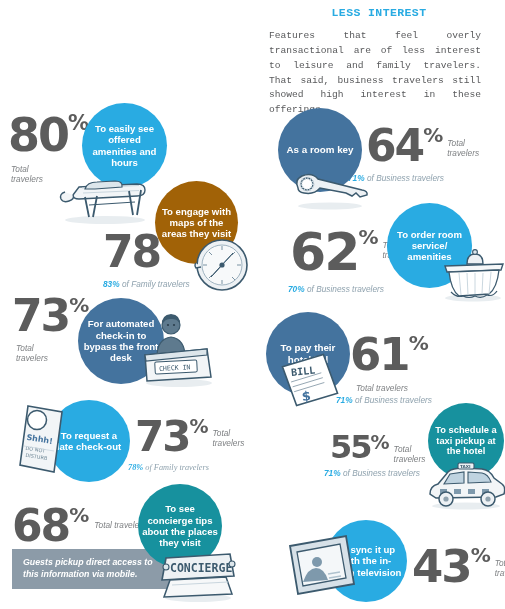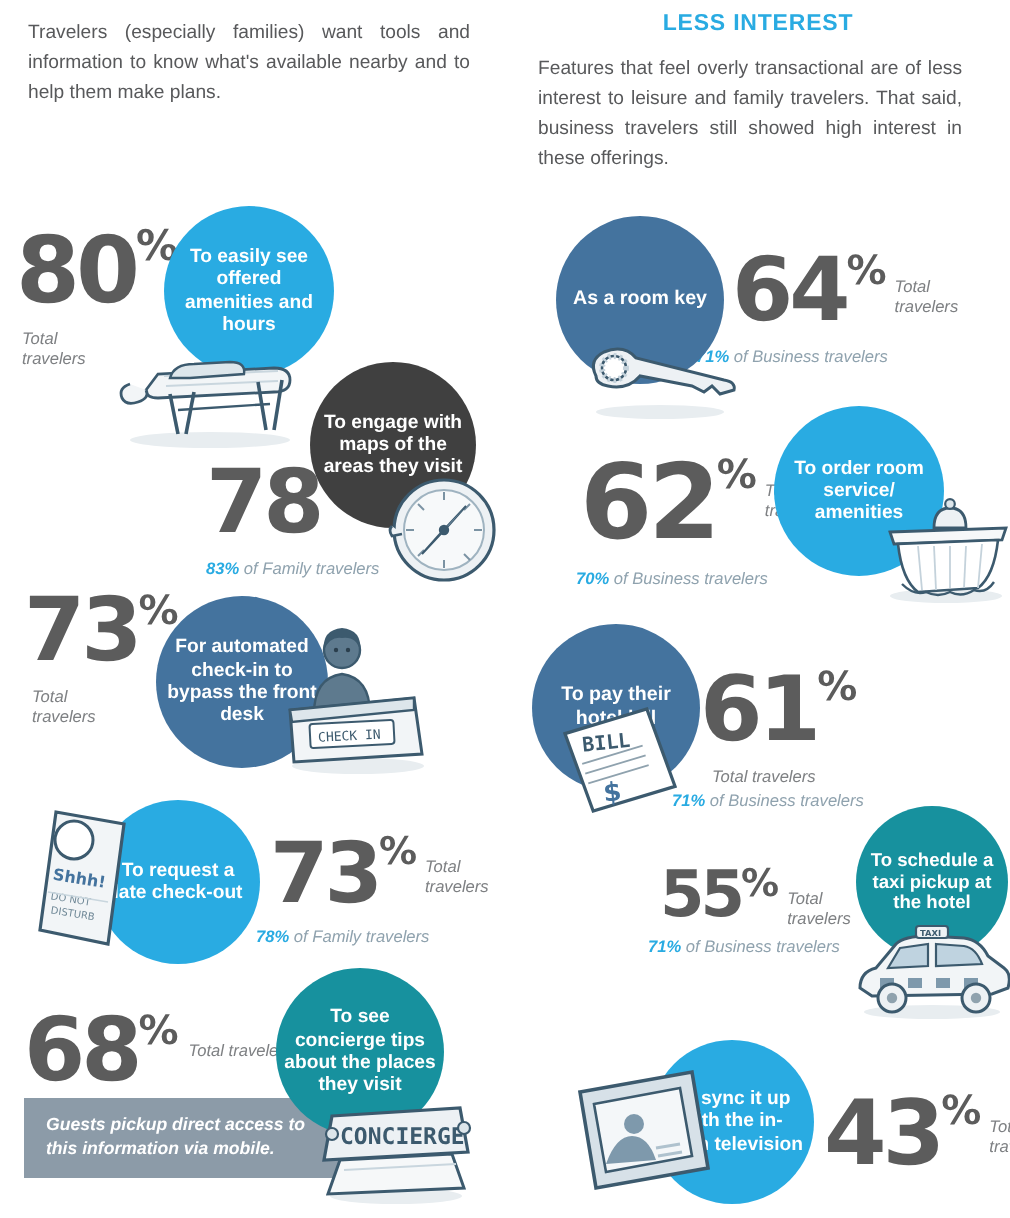--- a/index.html
+++ b/index.html
@@ -5,21 +5,21 @@
   * { box-sizing: border-box; margin:0; padding:0; }
   body {
     width: 505px; height: 609px;
     background: #ffffff;
     font-family: "Liberation Sans", sans-serif;
     position: relative;
     overflow: hidden;
   }
   .col { position: absolute; top: 0; }
   .col-left  { left: 0;   width: 253px; height: 609px; }
-  .col-right { left: 253px; width: 252px; height: 491px; }
+  .col-right { left: 253px; width: 252px; height: 491px; font-family: Liberation Mono, monospace; }
 
   .col-title {
     text-align: center;
     font-size: 11.5px;
     font-weight: bold;
     letter-spacing: .4px;
     color: #29ABE2;
     padding-top: 6px;
   }
   .col-intro {
@@ -94,21 +94,20 @@
     z-index: 2;
   }
 
   .icon { position: absolute; z-index: 4; }
   svg { display: block; overflow: visible; }
 </style>
 </head>
 <body>
 
 <div class="col col-left">
-  <div class="col-intro">Travelers (especially families) want tools and information to know what's available nearby and to help them make plans.</div>
 </div>
 
 <div class="stat" style="left:8px; top:108px;">
   <span class="stat-num" style="font-size:46px;">80</span><span class="stat-pct" style="font-size:21px; margin-top:3px;">%</span>
   <div class="stat-sub" style="display:block; margin-left:3px; margin-top:2px; white-space:pre-line;">Total
 travelers</div>
 </div>
 <div class="bubble" style="left:82px; top:103px; width:85px; height:85px; background:#29ABE2; font-size:9.6px;">
   <span>To easily see offered amenities and hours</span>
 </div>
@@ -121,21 +120,21 @@
     <path d="M10 27 Q4 29 6 34 Q8 38 14 36 Q20 34 18 30" fill="#F2F5F7" stroke="#3C5A6E" stroke-width="1.4"></path>
     <path d="M30 32 L34 52" stroke="#3C5A6E" stroke-width="1.8" fill="none"></path>
     <path d="M42 31 L38 52" stroke="#3C5A6E" stroke-width="1.8" fill="none"></path>
     <path d="M74 26 L78 50" stroke="#3C5A6E" stroke-width="1.8" fill="none"></path>
     <path d="M86 25 L82 50" stroke="#3C5A6E" stroke-width="1.8" fill="none"></path>
     <path d="M34 40 L80 37" stroke="#3C5A6E" stroke-width="1.2"></path>
     <path d="M30 24 Q32 17 42 17 L60 16 Q68 16 67 22 L40 24 Z" fill="#DDE6EB" stroke="#3C5A6E" stroke-width="1.2"></path>
   </svg>
 </div>
 
-<div class="bubble" style="left:155px; top:181px; width:83px; height:83px; background:#404040; font-size:9.6px;">
+<div class="bubble" style="left:155px; top:181px; width:83px; height:83px; background:#a16207; font-size:9.6px;">
   <span>To engage with maps of the areas they visit</span>
 </div>
 <div class="stat" style="left:103px; top:226px;">
   <span class="stat-num" style="font-size:44px;">78</span><span class="stat-pct" style="font-size:20px; margin-top:3px;">%</span><span class="stat-sub" style="white-space:pre-line; margin-left:4px; margin-top:18px;">Total
 travelers</span>
   <div class="stat-note"><b>83%</b><span> of Family travelers</span></div>
 </div>
 <div class="icon" style="left:192px; top:233px;">
   <svg width="62" height="62" viewBox="0 0 62 62">
     <circle cx="30" cy="32" r="25" fill="#EDF1F4" stroke="#3C5A6E" stroke-width="1.6"></circle>
@@ -189,21 +188,21 @@
     <text x="15" y="61" font-family="DejaVu Sans, sans-serif" font-size="5" fill="#6E8796" transform="rotate(9 30 61)">DISTURB</text>
     <path d="M14 48 L44 53" stroke="#C9D6DE" stroke-width=".8"></path>
   </svg>
 </div>
 <div class="bubble" style="left:48px; top:400px; width:82px; height:82px; background:#29ABE2; font-size:9.6px;">
   <span>To request a late check-out</span>
 </div>
 <div class="stat" style="left:135px; top:412px;">
   <span class="stat-num" style="font-size:42px;">73</span><span class="stat-pct" style="font-size:19px; margin-top:3px;">%</span><span class="stat-sub" style="white-space:pre-line; margin-left:4px; margin-top:16px;">Total
 travelers</span>
-  <div class="stat-note" style="margin-left:-7px;"><b>78%</b><span> of Family travelers</span></div>
+  <div class="stat-note" style="margin-left:-7px;font-family:Liberation Serif, serif;"><b>78%</b><span> of Family travelers</span></div>
 </div>
 
 <div class="stat" style="left:12px; top:500px;">
   <span class="stat-num" style="font-size:44px;">68</span><span class="stat-pct" style="font-size:20px; margin-top:3px;">%</span><span class="stat-sub" style="margin-left:5px; margin-top:20px;">Total travelers</span>
 </div>
 <div class="bubble" style="left:138px; top:484px; width:84px; height:84px; background:#17919E; font-size:9.6px;">
   <span>To see concierge tips about the places they visit</span>
 </div>
 <div class="callout" style="left:12px; top:549px; width:158px;">Guests pickup direct access to this information via mobile.</div>
 <div class="icon" style="left:152px; top:542px;">

